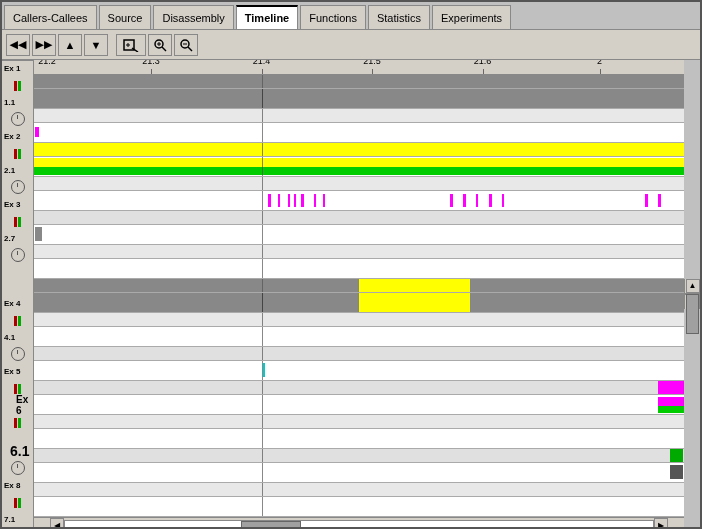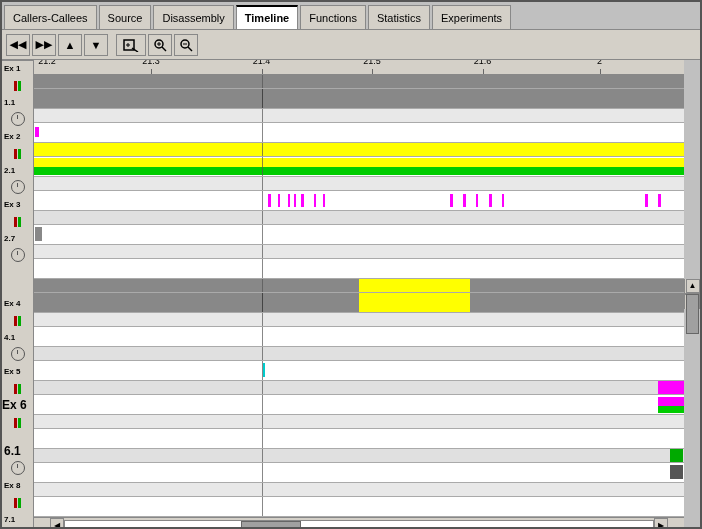--- a/index.html
+++ b/index.html
@@ -356,31 +356,31 @@
         <div class="row-label-top" style="height:14px; font-size:8px; padding-left:2px;">Ex 5</div>
         <div class="row-label-bottom" style="height:20px;">
           <div class="mini-bars">
             <div class="mini-bar" style="background:#aa0000;"></div>
             <div class="mini-bar" style="background:#00aa00;"></div>
           </div>
         </div>
       </div>
 
       <div class="row-label">
-        <div class="row-label-top" style="height:14px; font-size:12px; padding-left:0;">Ex 6</div>
-        <div class="row-label-bottom" style="height:20px;">
-          <div class="mini-bars">
-            <div class="mini-bar" style="background:#aa0000;"></div>
-            <div class="mini-bar" style="background:#00aa00;"></div>
-          </div>
-        </div>
-      </div>
-
-      <div class="row-label">
-        <div class="row-label-top" style="height:14px; font-size:12px; padding-left:2px;margin-top:12px;">6.1</div>
+        <div class="row-label-top" style="height:14px; font-size:10px; padding-left:14px;">Ex 6</div>
+        <div class="row-label-bottom" style="height:20px;">
+          <div class="mini-bars">
+            <div class="mini-bar" style="background:#aa0000;"></div>
+            <div class="mini-bar" style="background:#00aa00;"></div>
+          </div>
+        </div>
+      </div>
+
+      <div class="row-label">
+        <div class="row-label-top" style="height:14px; font-size:14px; padding-left:8px;margin-top:12px;">6.1</div>
         <div class="row-label-bottom" style="height:20px; justify-content:center; align-items:center; display:flex;">
           <div class="clock-icon"></div>
         </div>
       </div>
 
       <div class="row-label">
         <div class="row-label-top" style="height:14px; font-size:8px; padding-left:2px;">Ex 8</div>
         <div class="row-label-bottom" style="height:20px;">
           <div class="mini-bars">
             <div class="mini-bar" style="background:#aa0000;"></div>

